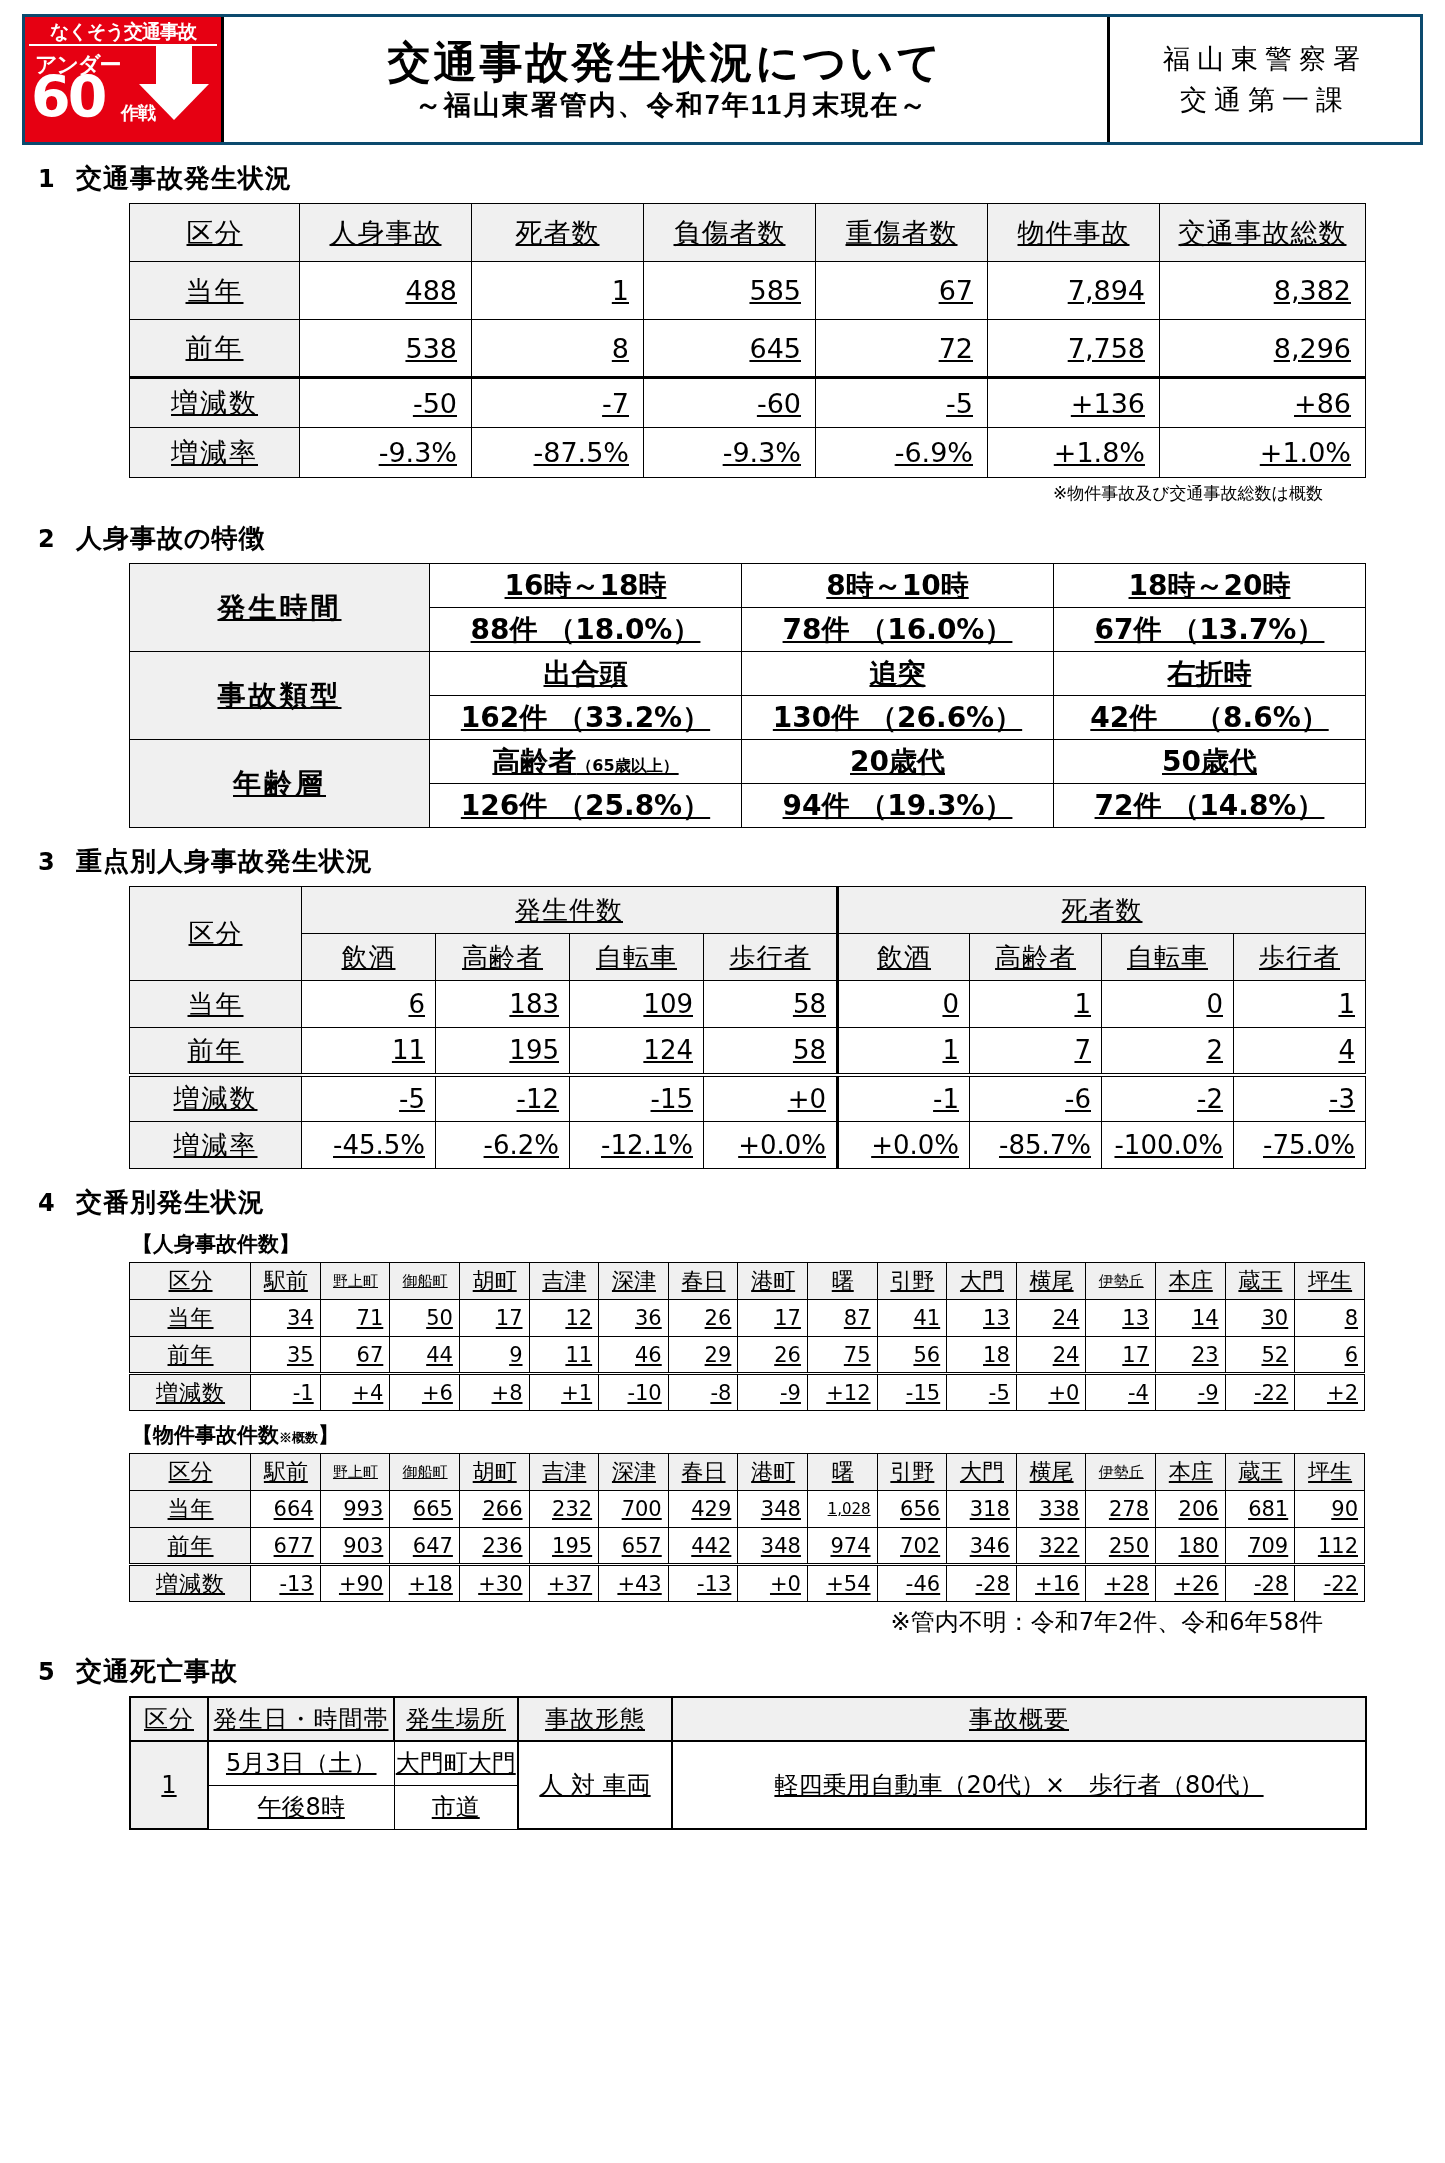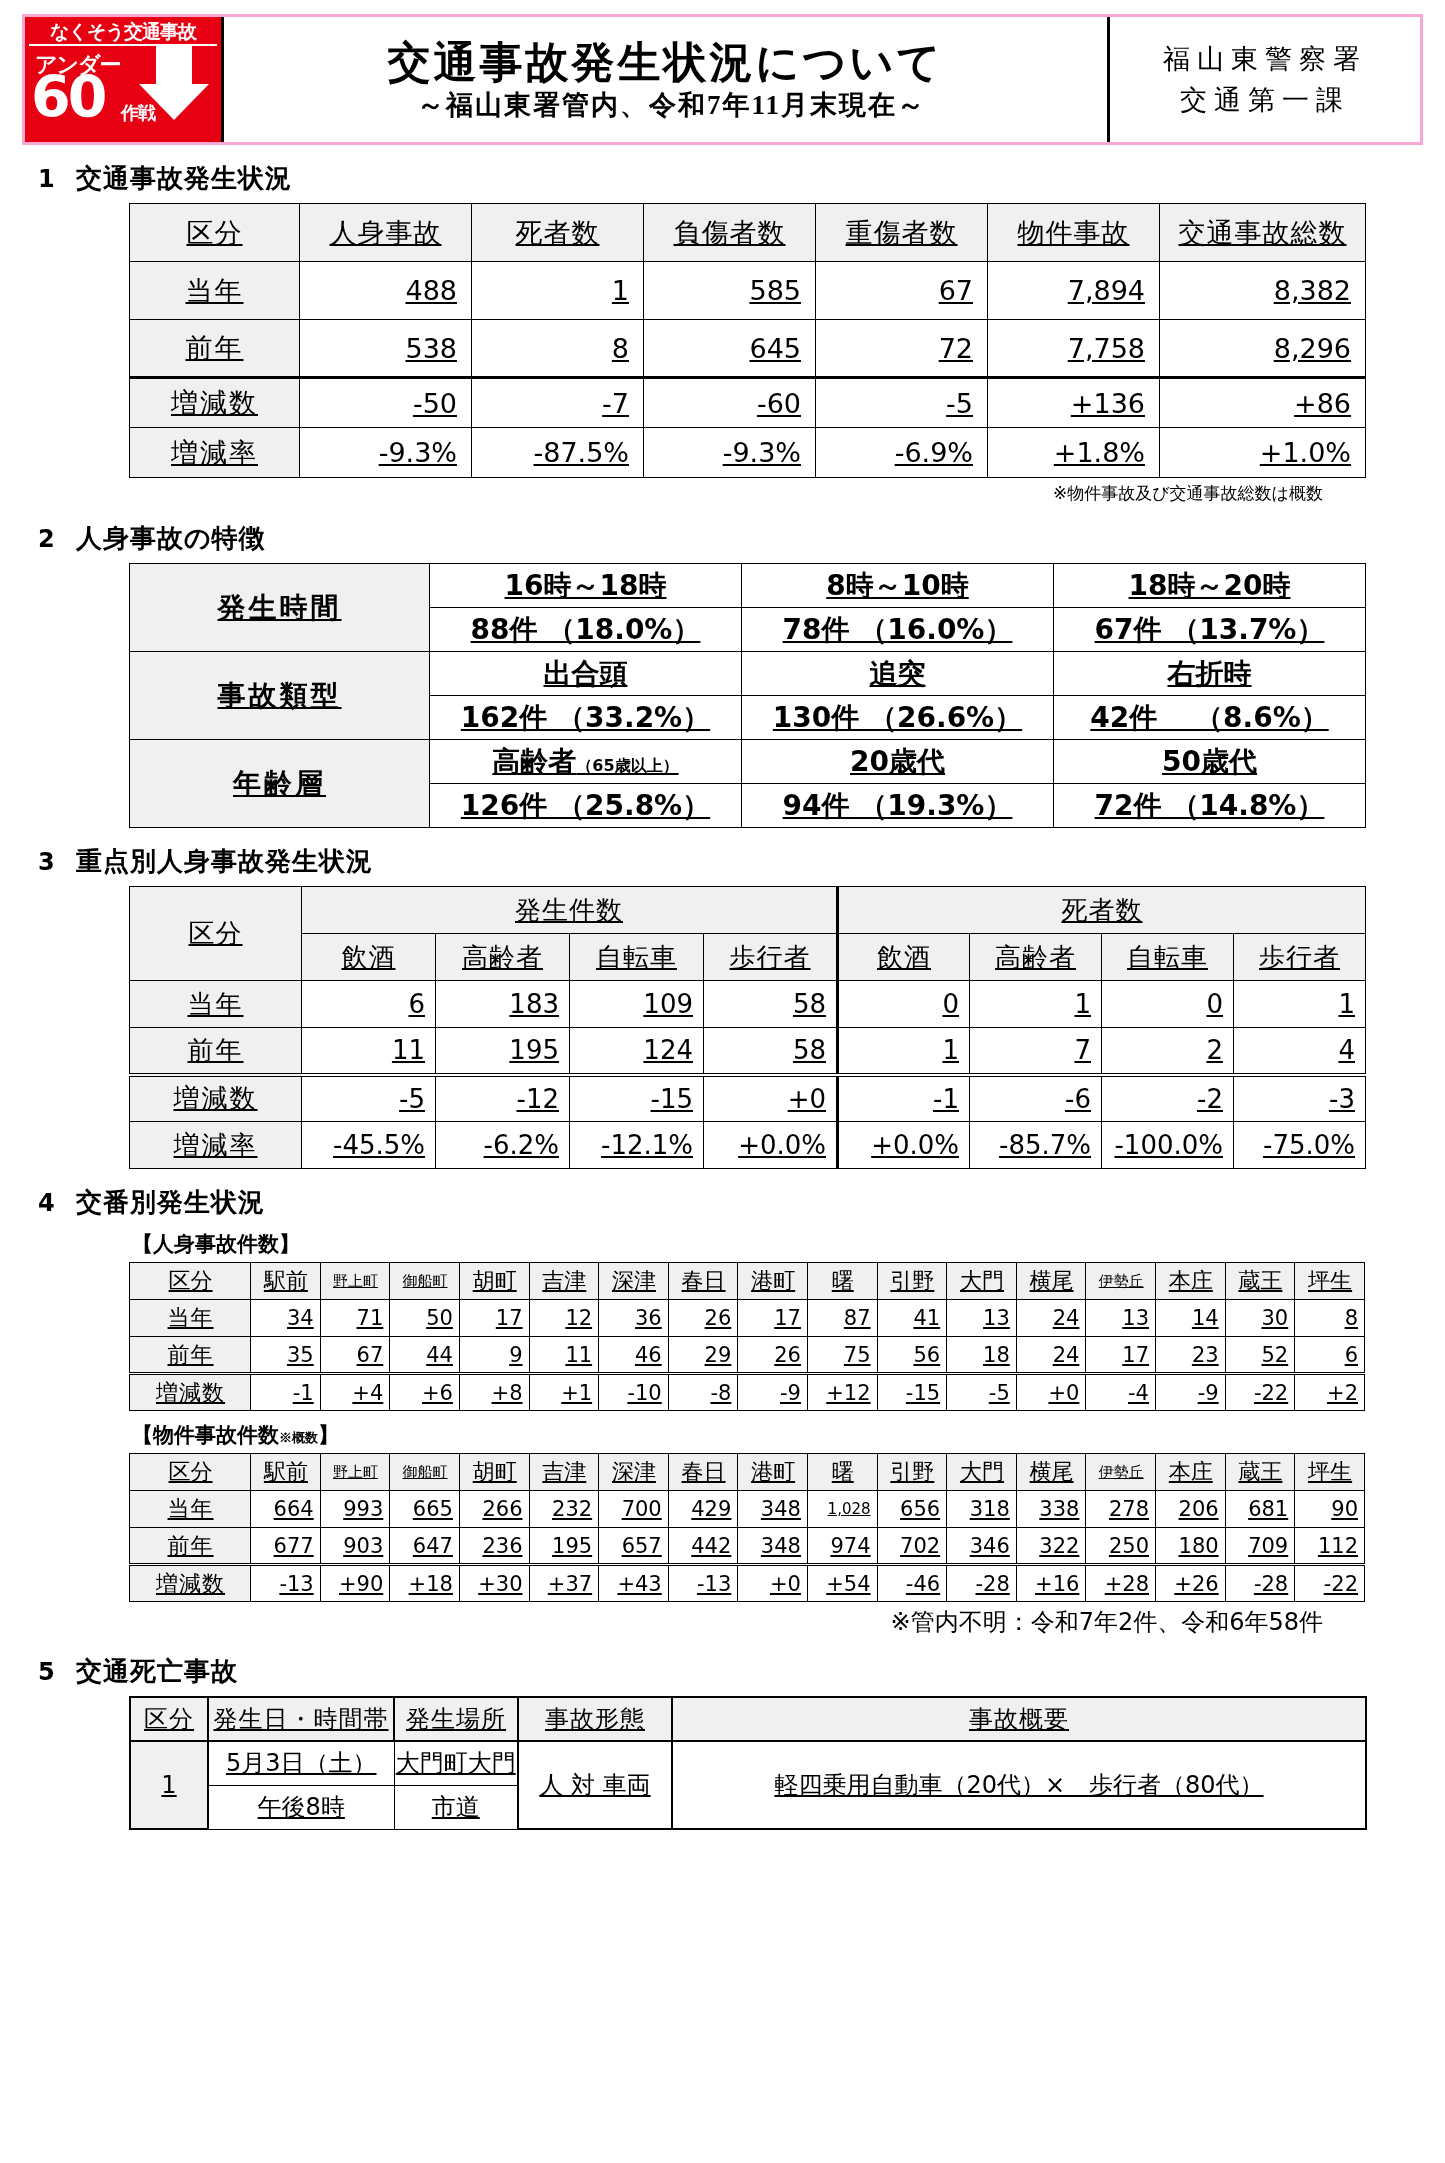--- a/index.html
+++ b/index.html
@@ -16,21 +16,21 @@
   .page {
     width: 1445px; height: 2163px;
     padding: 14px 22px 0 22px;
     position: relative;
   }
 
   
   .header {
     display: flex;
     align-items: stretch;
-    border: 3px solid #f9a8d4;
+    border: 3px solid #0c4a6e;
     height: 131px;
     margin-bottom: 10px;
   }
   .logo-box {
     width: 199px;
     flex: 0 0 199px;
     background: #e60012;
     border-right: 3px solid #000;
     position: relative;
     overflow: hidden;
@@ -116,21 +116,21 @@
     letter-spacing: 3px;
     line-height: 1.15;
     font-family: "DejaVu Sans", sans-serif;
   }
   .title-sub {
     font-size: 27px;
     font-weight: bold;
     letter-spacing: 2px;
     line-height: 1.2;
     margin-top: 2px;
-    font-family: Liberation Serif, serif;
+    font-family: Liberation Sans, sans-serif;
     margin-left: 12px;
   }
   .dept-box {
     flex: 0 0 310px;
     display: flex;
     flex-direction: column;
     justify-content: center;
     align-items: center;
   }
   .dept-line {

